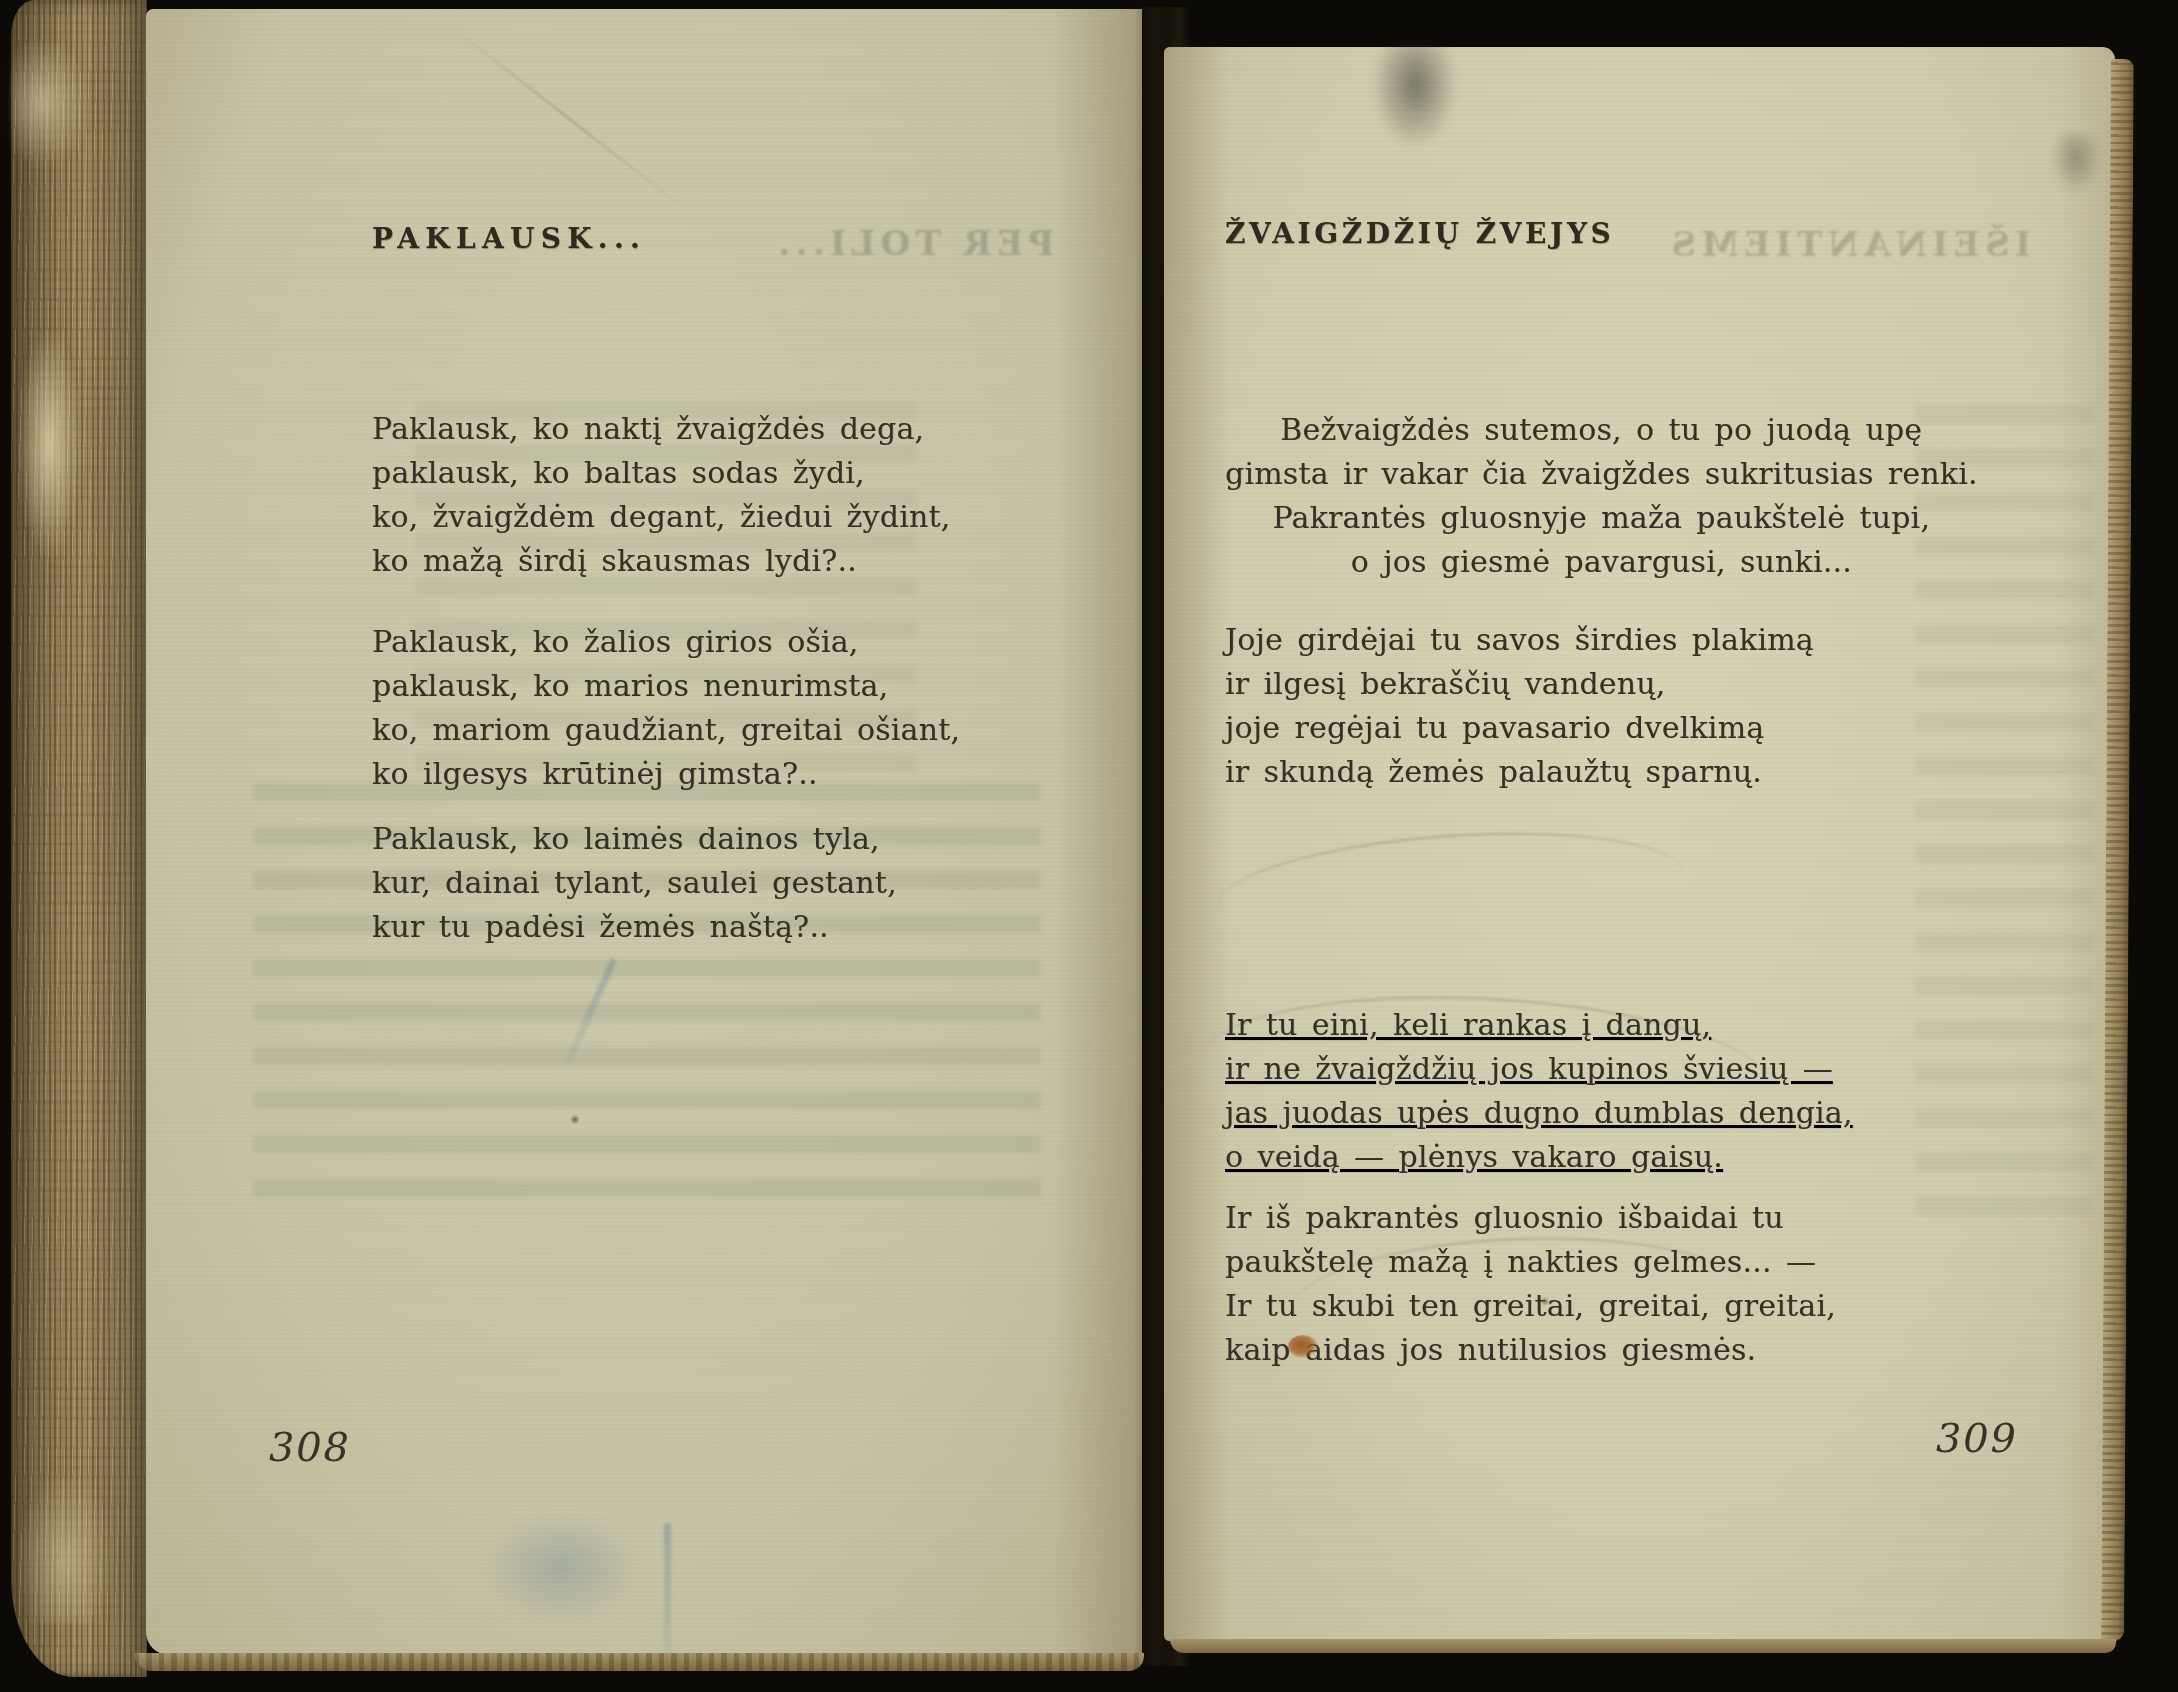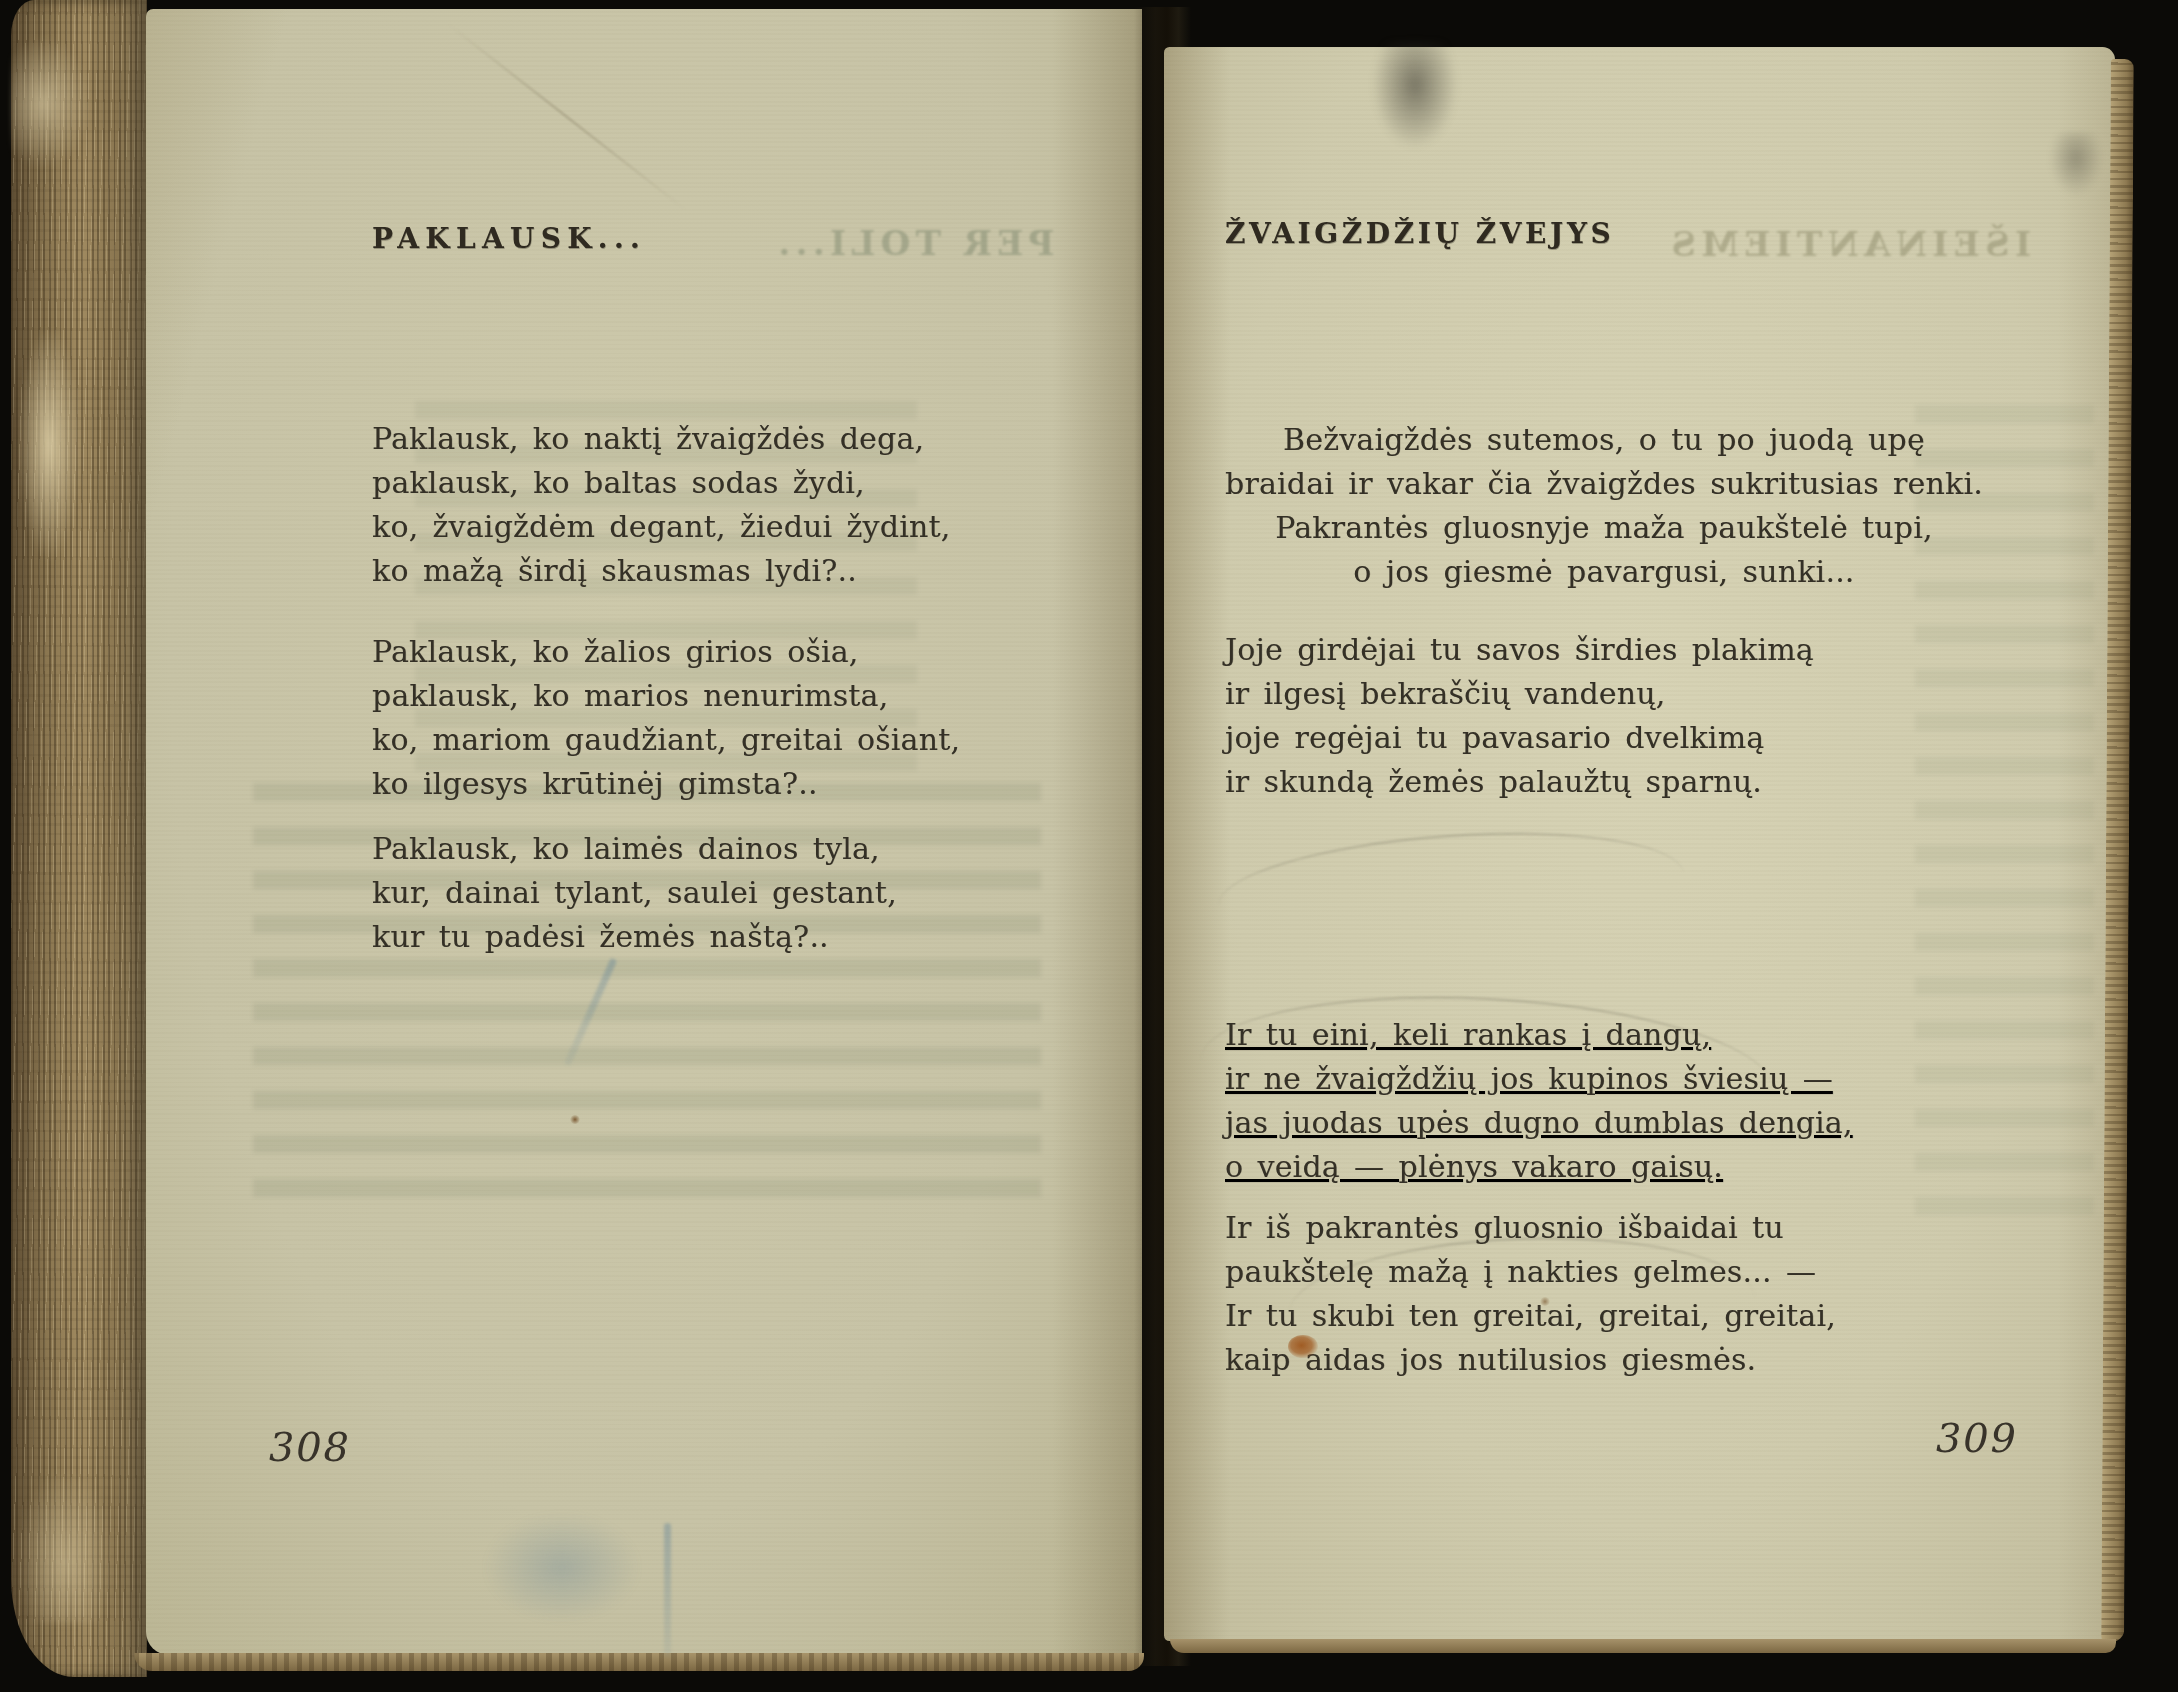--- a/index.html
+++ b/index.html
@@ -89,21 +89,21 @@
       linear-gradient(180deg, #a6926ا, #7c6843);
     background:linear-gradient(180deg, #a6926a, #7c6843);
     border-radius:0 0 14.3px 19.7px;
   }
   
   .ptitle {
     position:absolute; font-size:28px; font-weight:bold; letter-spacing:6.3px;
     color:#2f2a20; white-space:nowrap; z-index:3;
     text-shadow:0.5px 0.5px 0 rgba(47,42,32,0.35);
   }
-  .stanza { position:absolute; z-index:3;margin-top:10px; }
+  .stanza { position:absolute; z-index:3; }
   .pline {
     font-size:30px; line-height:44px; color:#343026; white-space:nowrap;
     word-spacing:4.5px; letter-spacing:0.2px;
     text-shadow:0.4px 0.4px 0 rgba(52,48,38,0.28);
   }
   .pagenum {
     position:absolute; font-style:italic; font-size:40px; color:#38332a; z-index:3;
     letter-spacing:1.8px;
   }
   
@@ -203,21 +203,21 @@
 
   <div class="page page-right">
 
     <div class="ghost-title" style="left:502px; top:177px; color:rgba(128,126,92,0.42);">IŠEINANTIEMS</div>
     <div class="ghost-lines light" style="left:751px; top:358px; width:179px; height:824px;"></div>
 
     <div class="ptitle" style="left:61px; top:170px; letter-spacing:3.6px;">ŽVAIGŽDŽIŲ ŽVEJYS</div>
 
     <div class="stanza" style="left:61px; top:361px;text-align:center;">
       <div class="pline">Bežvaigždės sutemos, o tu po juodą upę</div>
-      <div class="pline">braidai ir vakar čia žvaigždes sukritusias renki.</div>
+      <div class="pline">gimsta ir vakar čia žvaigždes sukritusias renki.</div>
       <div class="pline">Pakrantės gluosnyje maža paukštelė tupi,</div>
       <div class="pline">o jos giesmė pavargusi, sunki...</div>
     </div>
 
     <div class="stanza" style="left:61px; top:571px;">
       <div class="pline">Joje girdėjai tu savos širdies plakimą</div>
       <div class="pline">ir ilgesį bekraščių vandenų,</div>
       <div class="pline">joje regėjai tu pavasario dvelkimą</div>
       <div class="pline">ir skundą žemės palaužtų sparnų.</div>
     </div>

